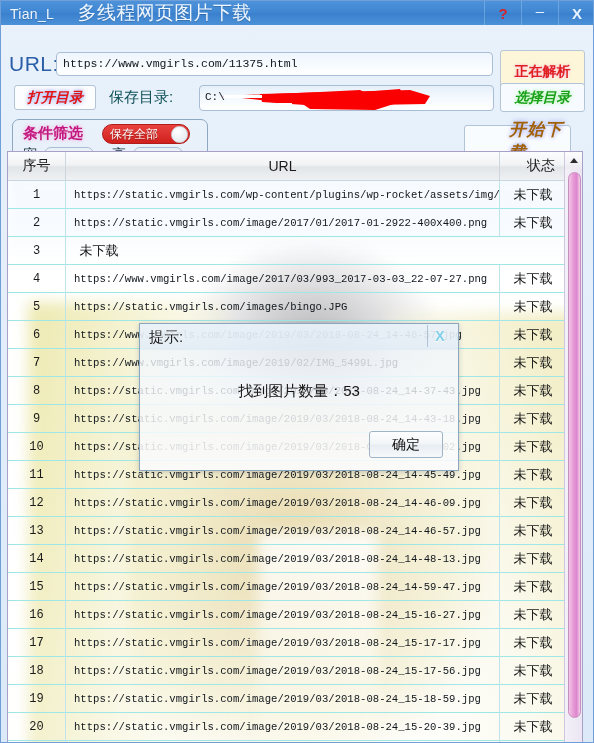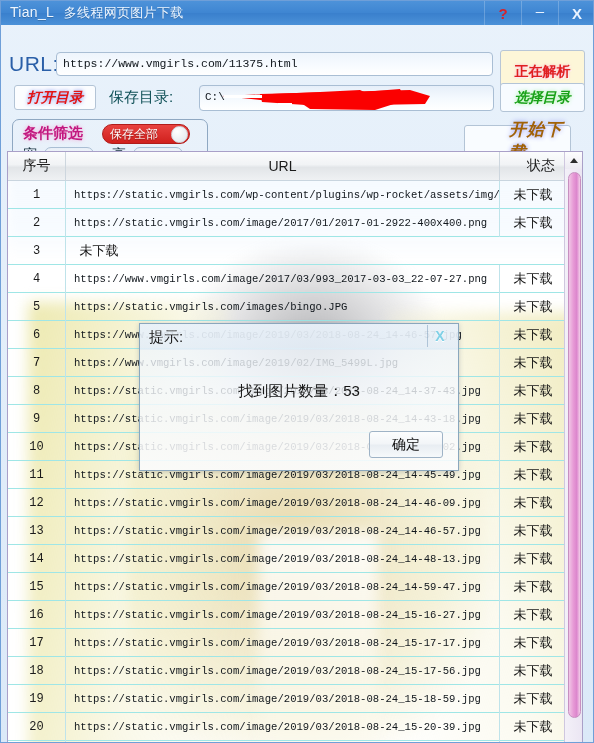--- a/index.html
+++ b/index.html
@@ -18,21 +18,21 @@
   .titlebar{
     position:absolute; left:0; top:0; width:594px; height:24px;
     background:linear-gradient(180deg,#4d92d9 0%,#3f86d2 48%,#3a80cd 52%,#4b91d8 100%);
     display:flex; align-items:center;
   }
   .title-text{
     color:#eef6ff; font-size:14px; padding-left:9px; letter-spacing:.3px;
     text-shadow:0 1px 0 rgba(0,0,0,.18); white-space:nowrap;
   }
   .title-app{ font-size:14px; }
-  .title-sub{ font-size:13px; margin-left:6px; }
+  .title-sub{ font-size:19px; margin-left:20px; }
   .tb-btns{ position:absolute; right:0; top:0; height:24px; display:flex; }
   .tb-btn{
     width:37px; height:24px; display:flex; align-items:center; justify-content:center;
     font-size:14px; color:#eaf3ff; border-left:1px solid rgba(255,255,255,.22);
     cursor:pointer; font-weight:bold;
   }
   .tb-btn.help{ color:#d6232b; font-size:15px; }
   .tb-btn.min{ font-size:15px; font-weight:normal; padding-bottom:6px;}
   .tb-btn.close{ font-size:15px; }
 

